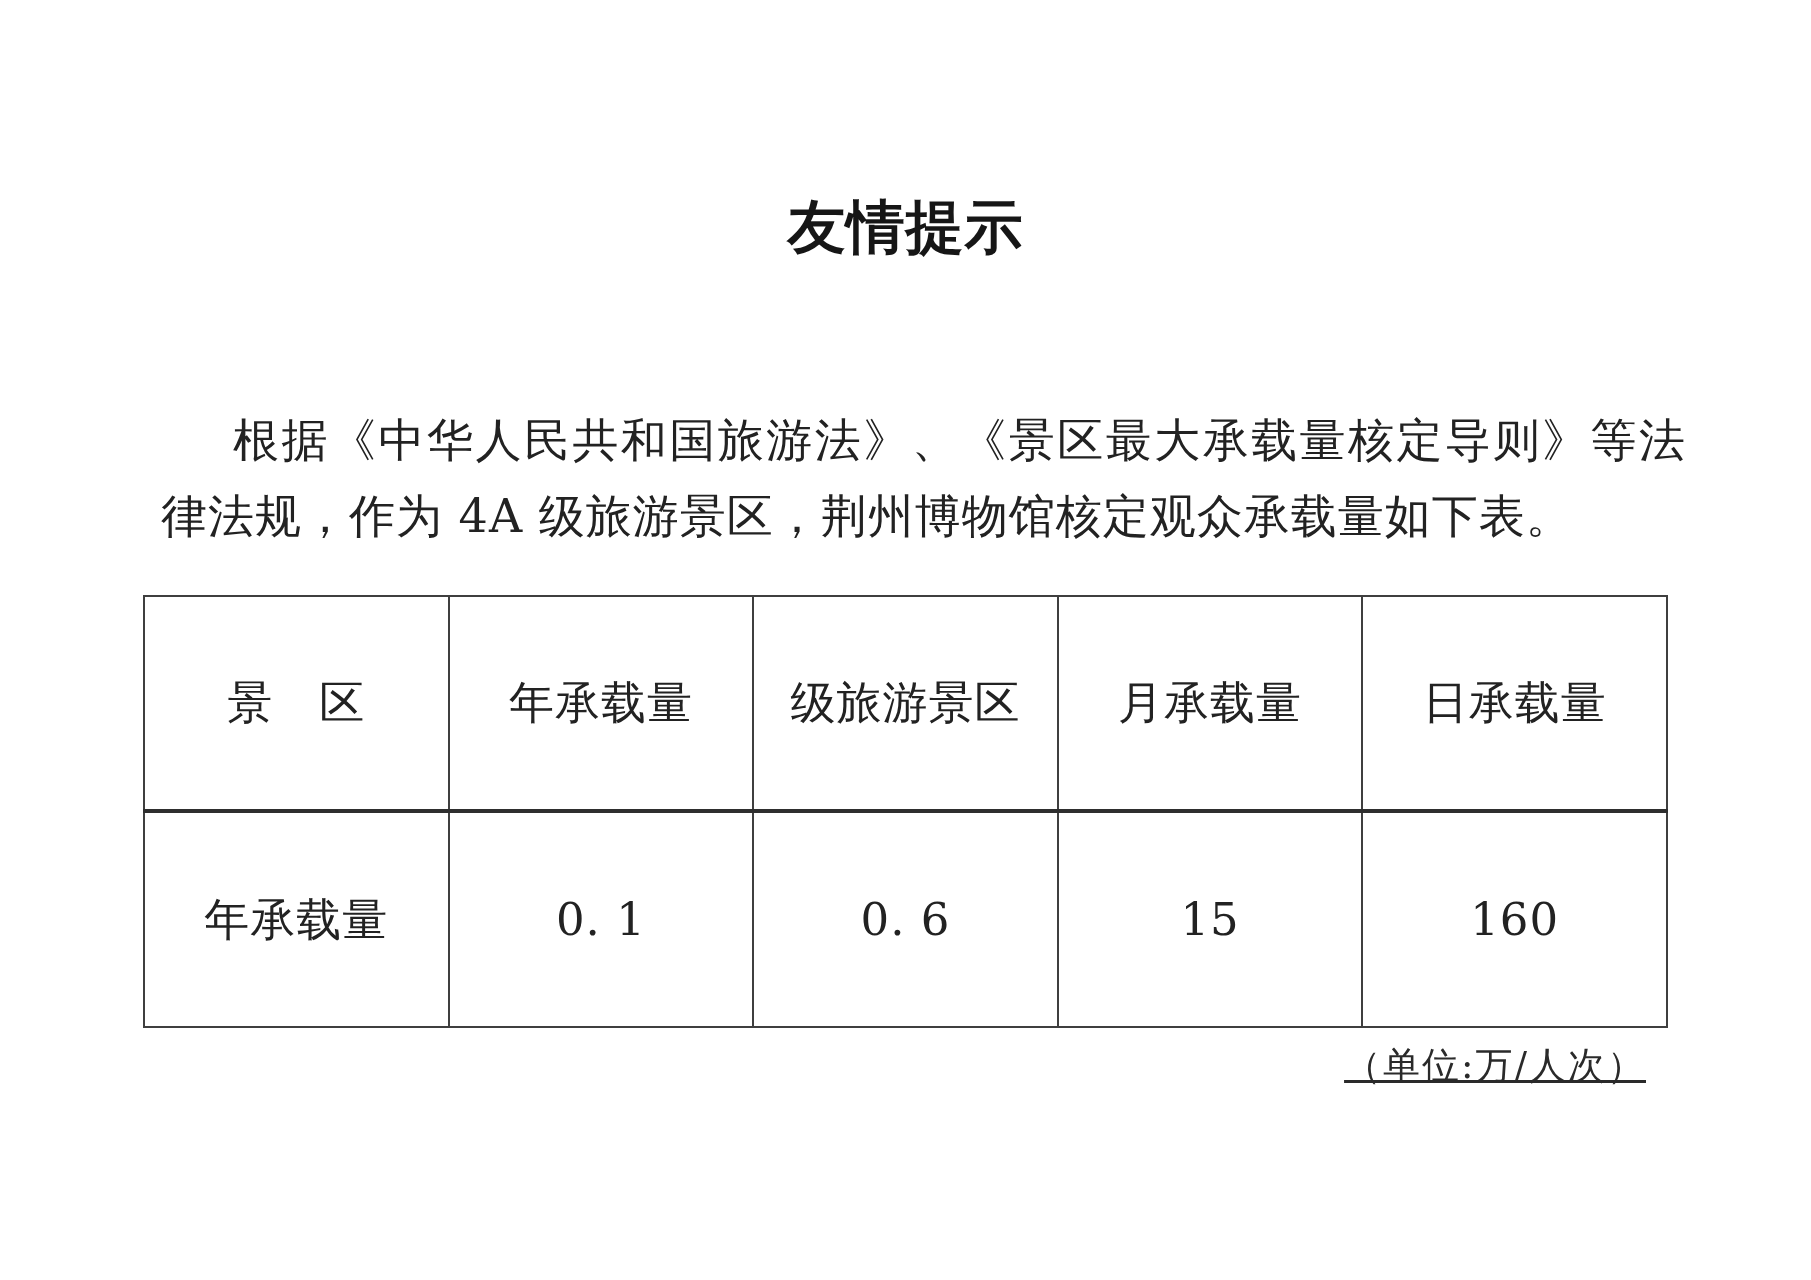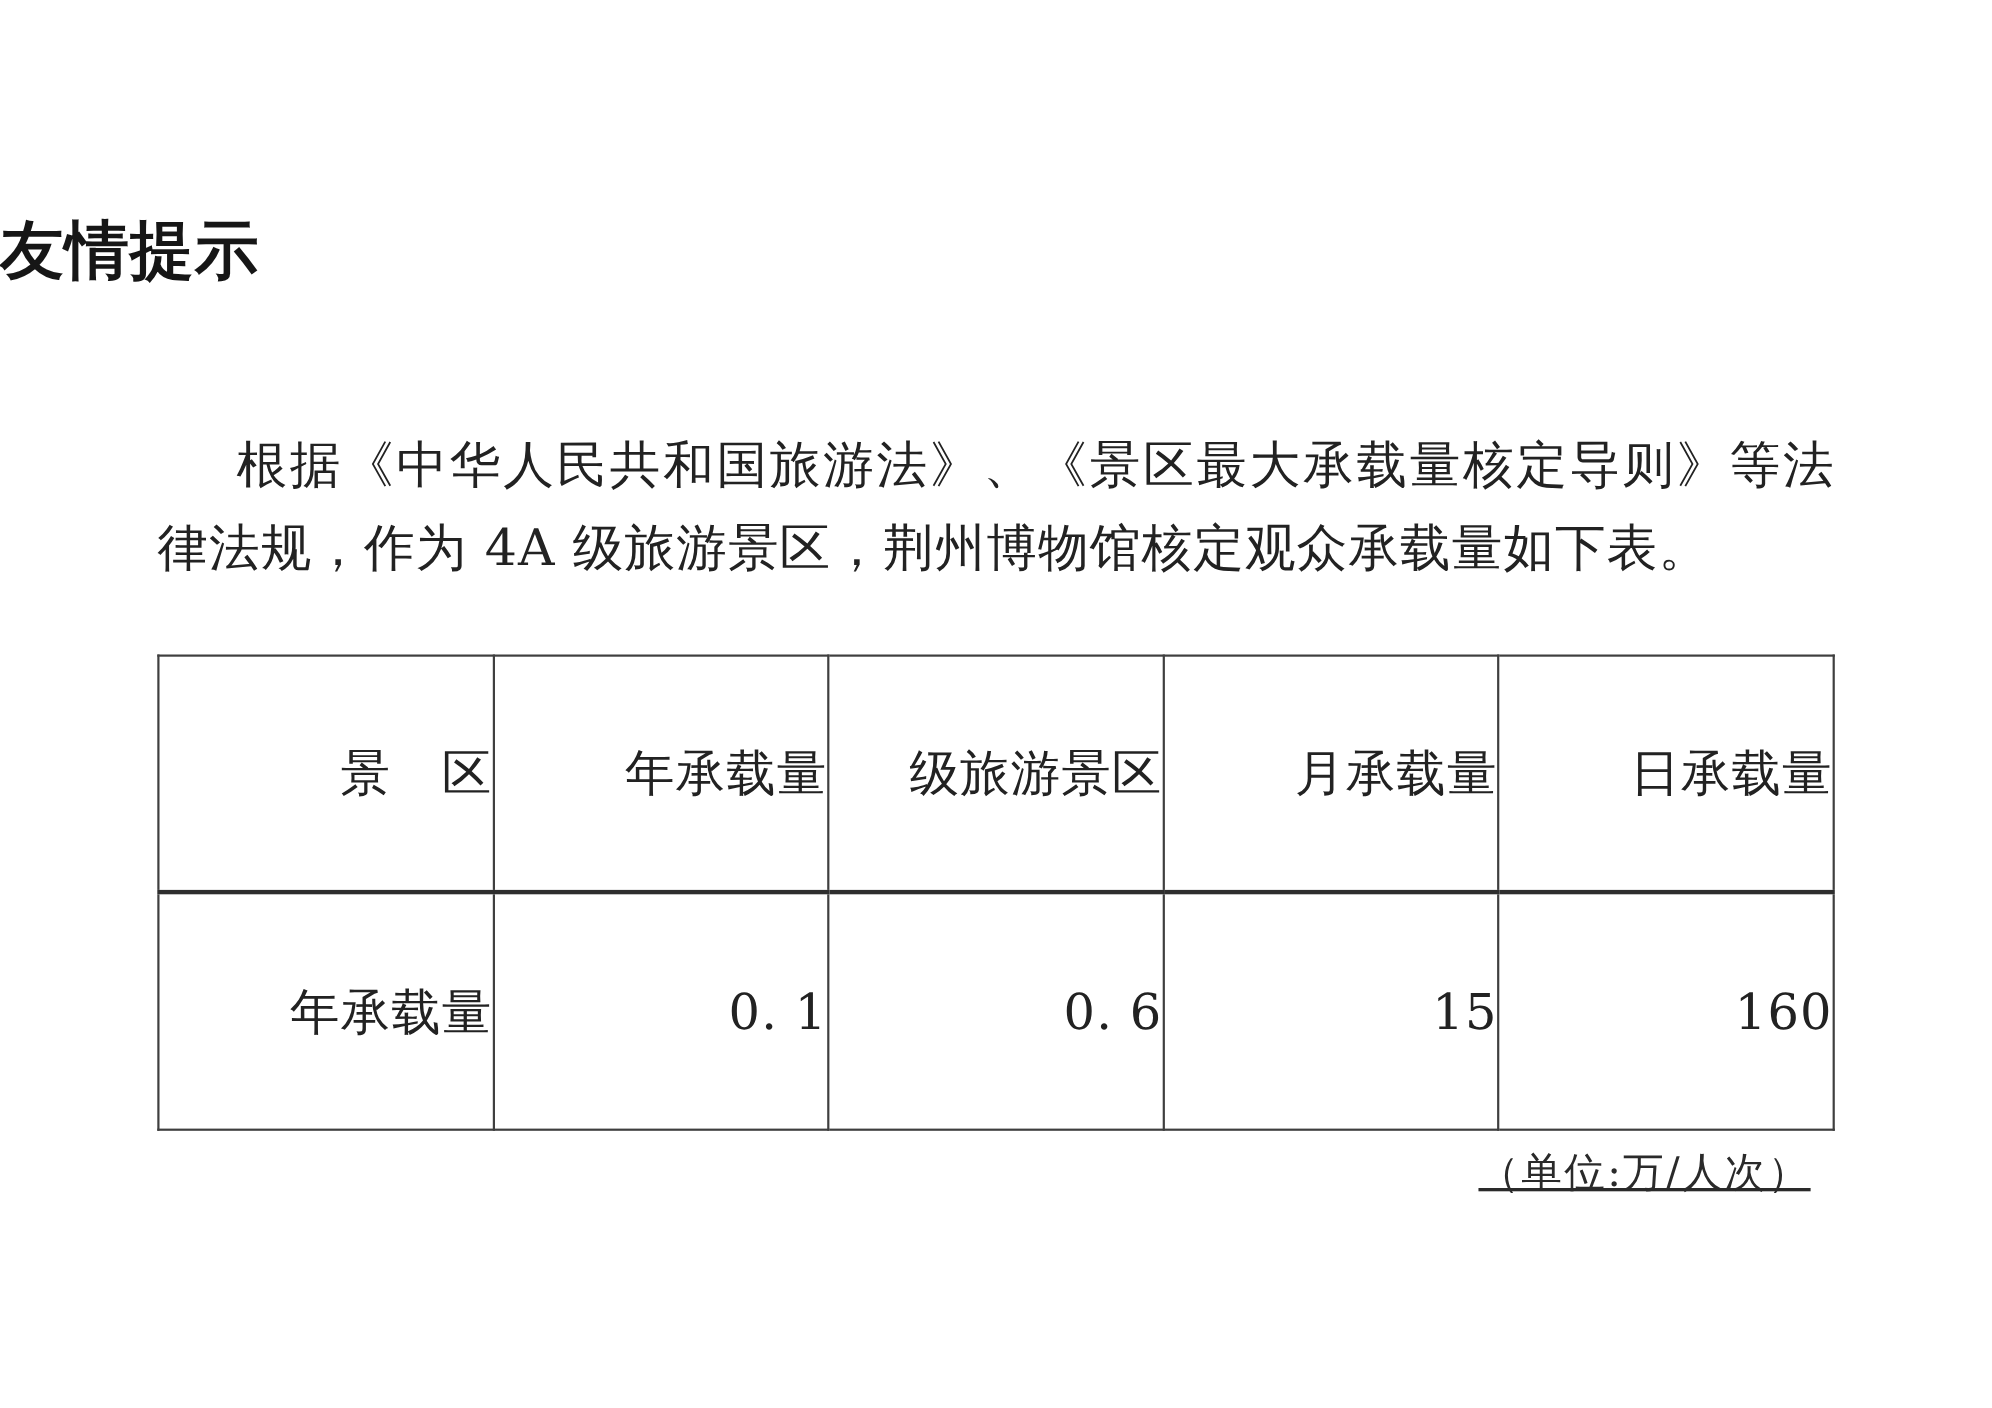--- a/index.html
+++ b/index.html
@@ -22,29 +22,29 @@
     width: 1811px;
     height: 1280px;
     background: #ffffff;
   }
   .doc-title {
     margin: 0;
     position: absolute;
     left: 0;
     top: 196px;
     width: 1811px;
-    text-align: left;
+    text-align: center;
     font-size: 58px;
     line-height: 62px;
     font-weight: 700;
     letter-spacing: 1px;
     color: #161616;
   }
   .intro-paragraph {
-    margin: 0;
+    margin: 18px;
     position: absolute;
     left: 143px;
     top: 384px;
     width: 1525px;
     font-size: 46px;
     line-height: 76px;
     text-align: justify;
     text-indent: 72px;
     color: #222222;
     letter-spacing: 1px;
@@ -55,21 +55,21 @@
     top: 595px;
     width: 1525px;
     border-collapse: collapse;
     table-layout: fixed;
     font-size: 45px;
     color: #222222;
   }
   .capacity-table th,
   .capacity-table td {
     border: 2px solid #3f3f3f;
-    text-align: right;
+    text-align: center;
     vertical-align: middle;
     font-weight: normal;
     padding: 0;
     letter-spacing: 1px;
   }
   .capacity-table thead tr {
     height: 215px;
   }
   .capacity-table tbody tr {
     height: 216px;

